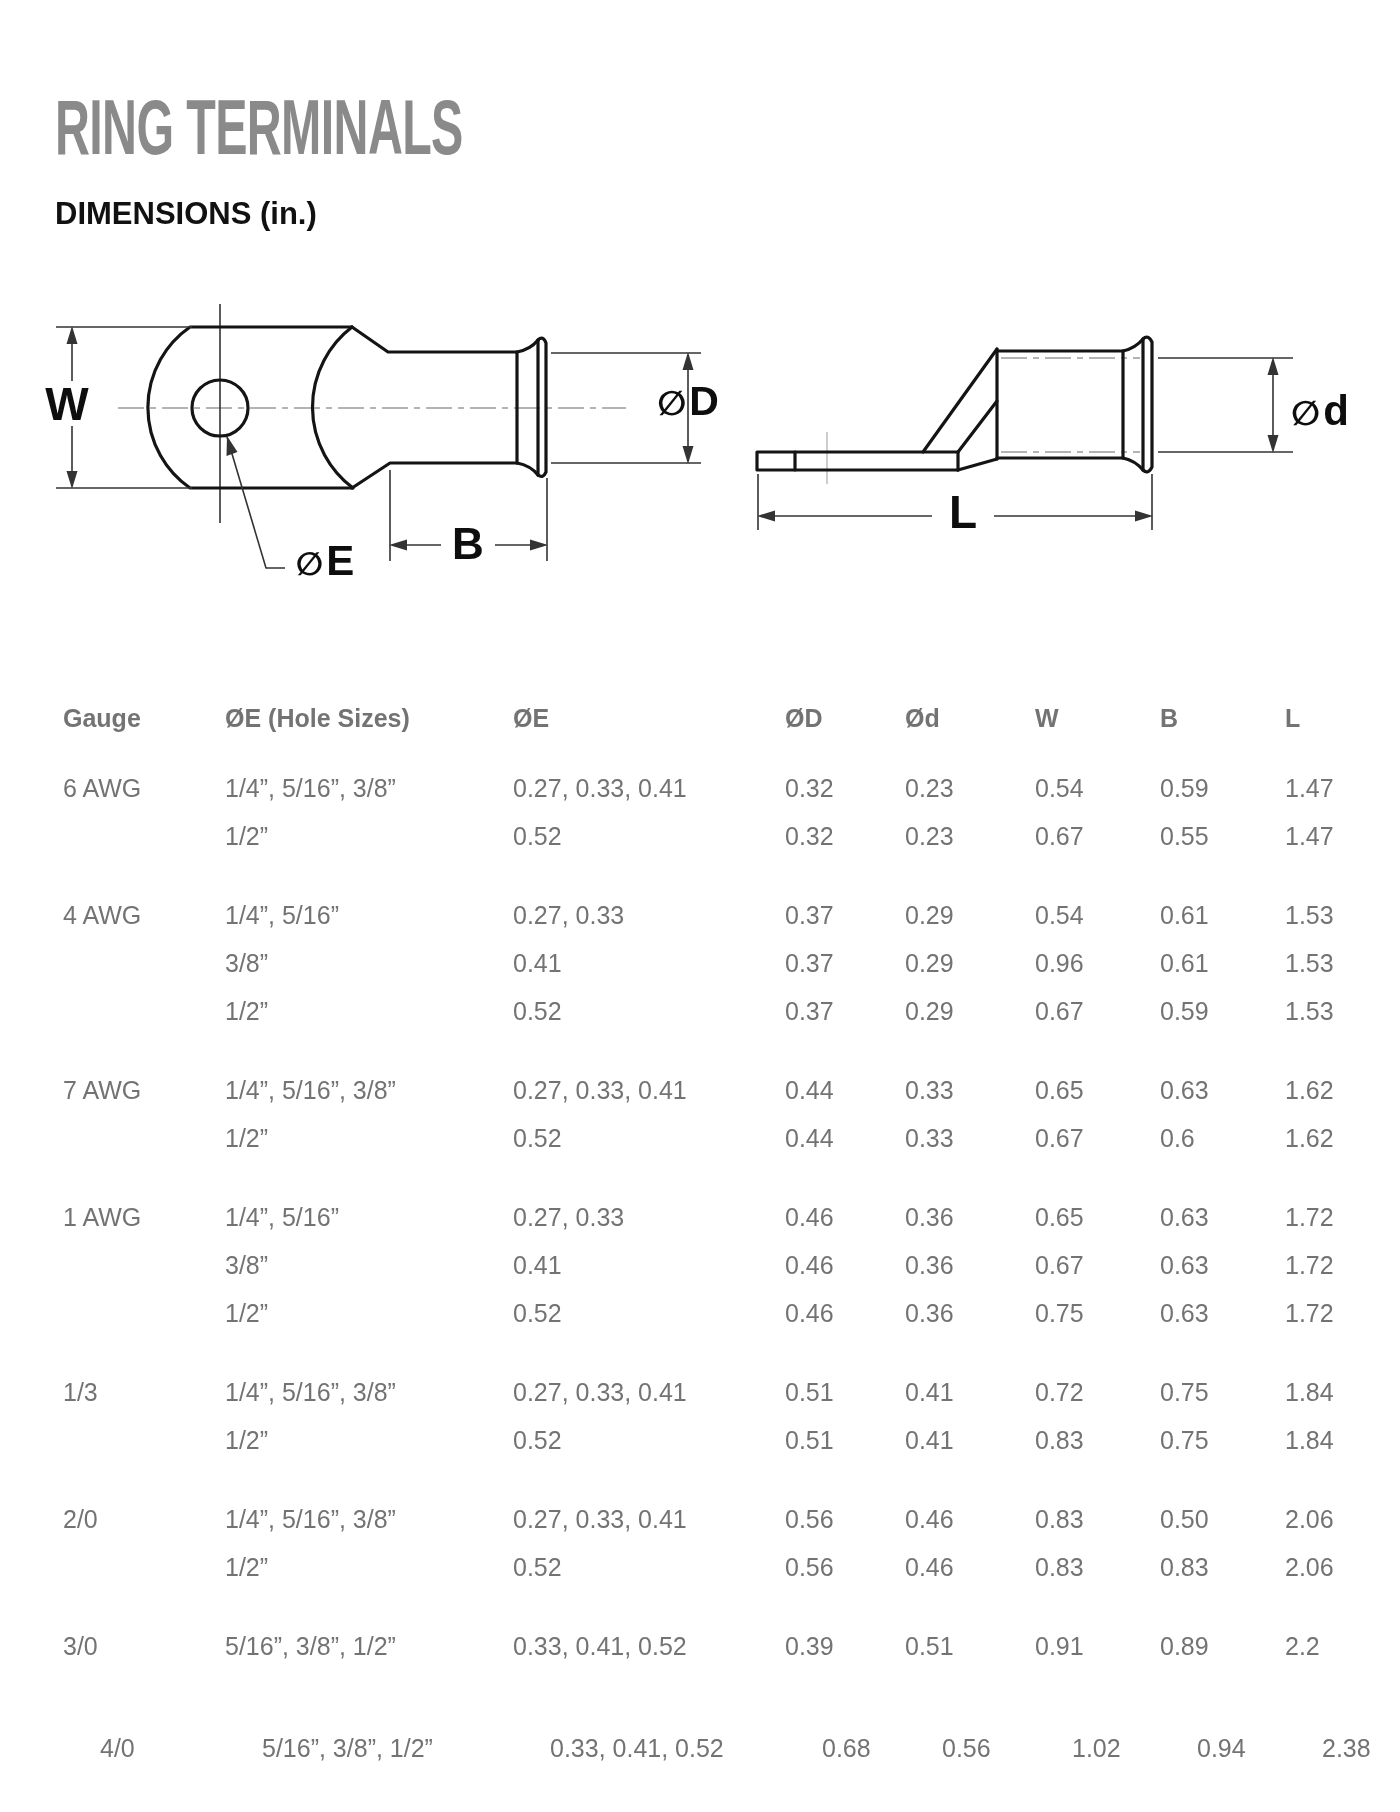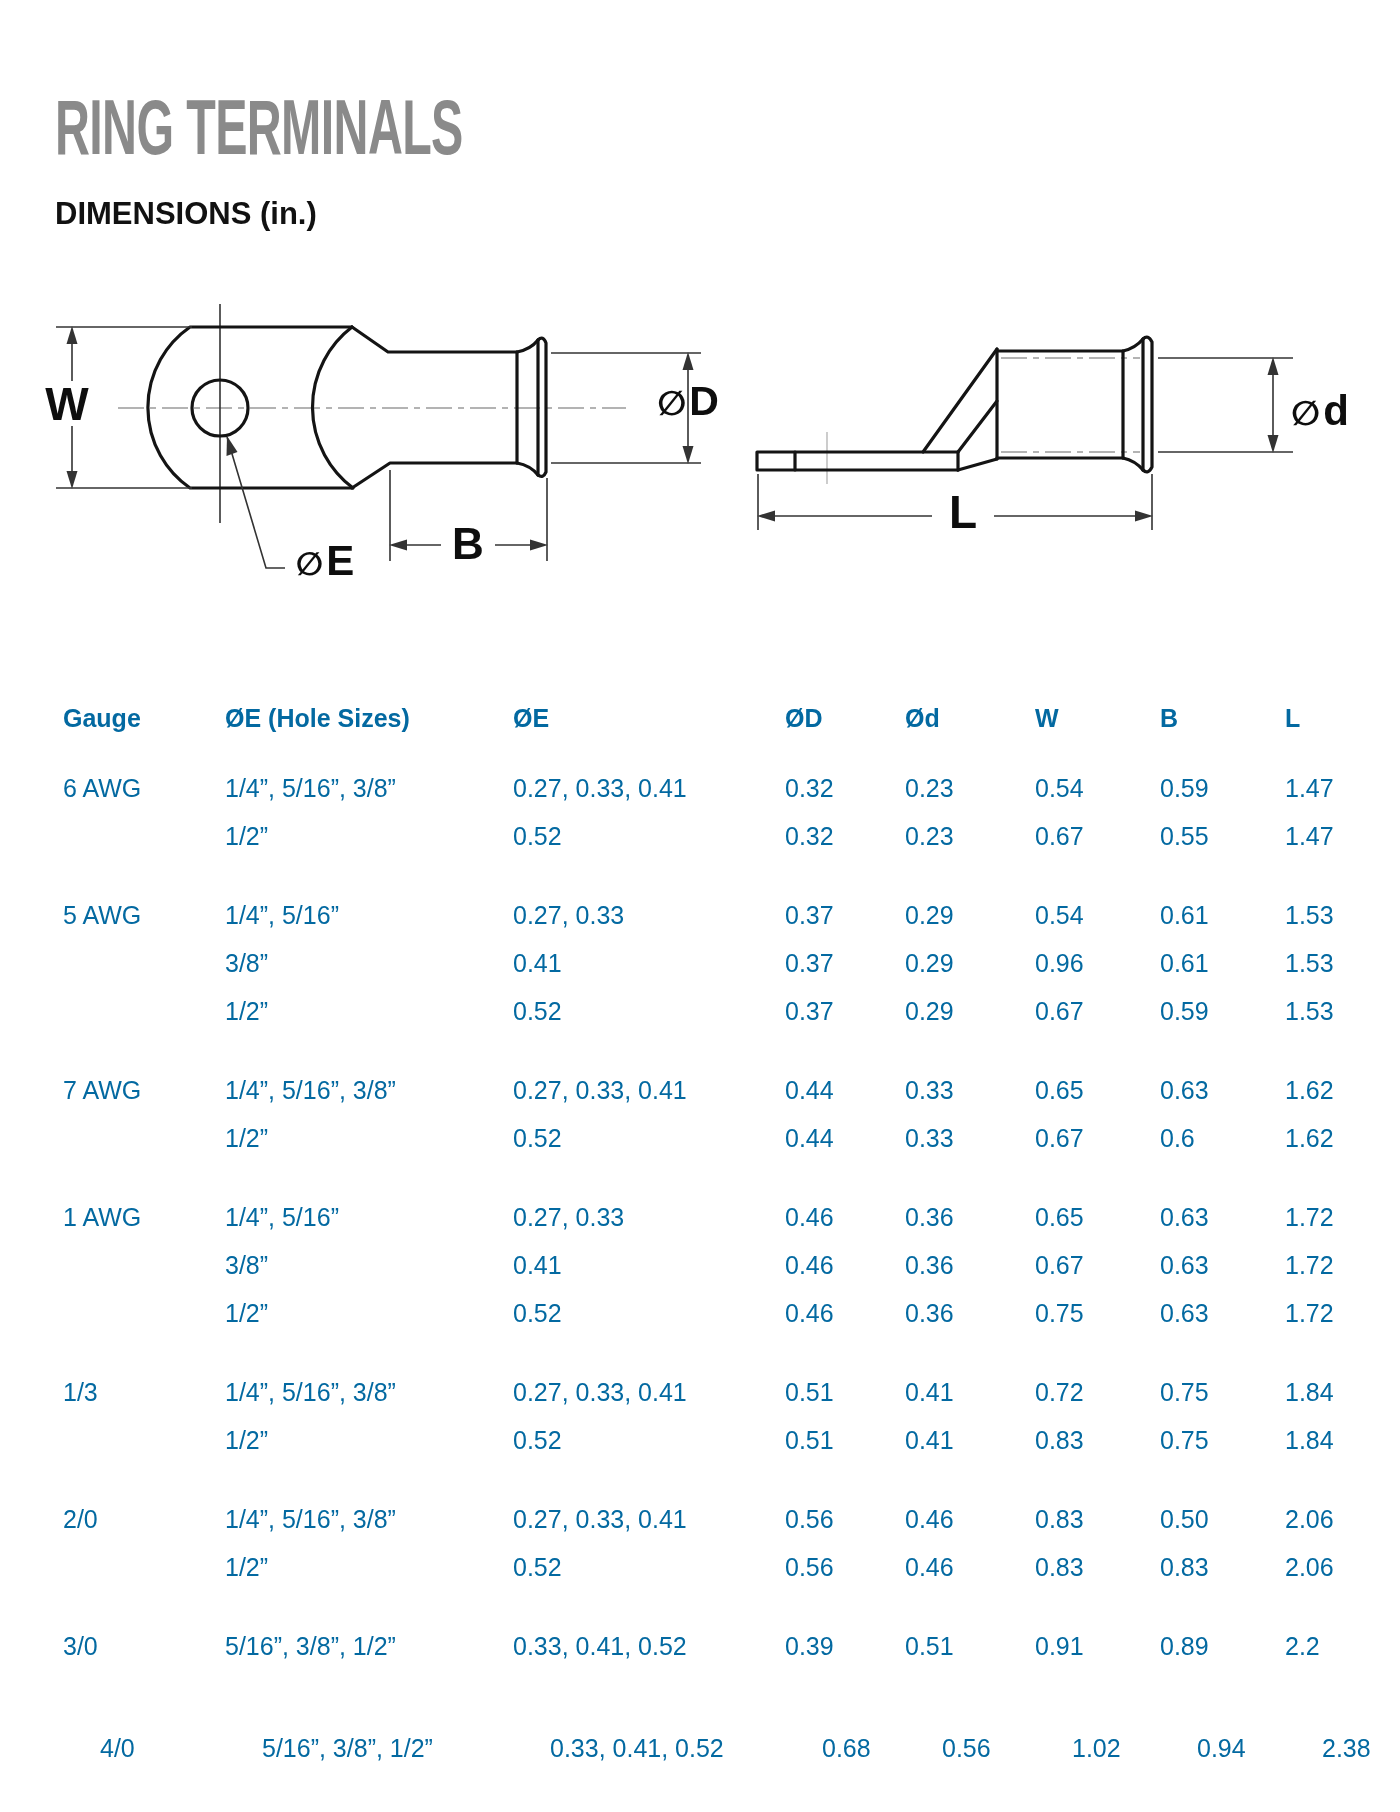--- a/index.html
+++ b/index.html
@@ -30,21 +30,21 @@
   .dim-label .phi{
     font-family:"DejaVu Sans",sans-serif;font-style:italic;font-weight:600;
     margin-right:3px;
   }
   .dim-label .ltr{font-family:"Liberation Sans",sans-serif;font-weight:bold;}
   .dim-table{position:absolute;left:63px;top:700px;width:1310px;}
   .t-row{
     display:grid;
     grid-template-columns:162px 288px 272px 120px 130px 125px 125px 80px;
     height:48px;align-items:center;
-    font-size:25px;color:#0369a1;
+    font-size:25px;color:#737373;
   }
   .t-row span{white-space:nowrap;}
   .t-head{font-weight:bold;height:36px;margin-bottom:28px;}
   .gap{margin-top:31px;}
   .gap-lg{margin-top:54px;margin-left:37px;}
 </style>
 </head>
 <body>
 
 <div>
@@ -178,21 +178,21 @@
     <span></span>
     <span>1/2”</span>
     <span>0.52</span>
     <span>0.32</span>
     <span>0.23</span>
     <span>0.67</span>
     <span>0.55</span>
     <span>1.47</span>
   </div>
         <div class="t-row gap">
-    <span>5 AWG</span>
+    <span>4 AWG</span>
     <span>1/4”, 5/16”</span>
     <span>0.27, 0.33</span>
     <span>0.37</span>
     <span>0.29</span>
     <span>0.54</span>
     <span>0.61</span>
     <span>1.53</span>
   </div>
         <div class="t-row">
     <span></span>

